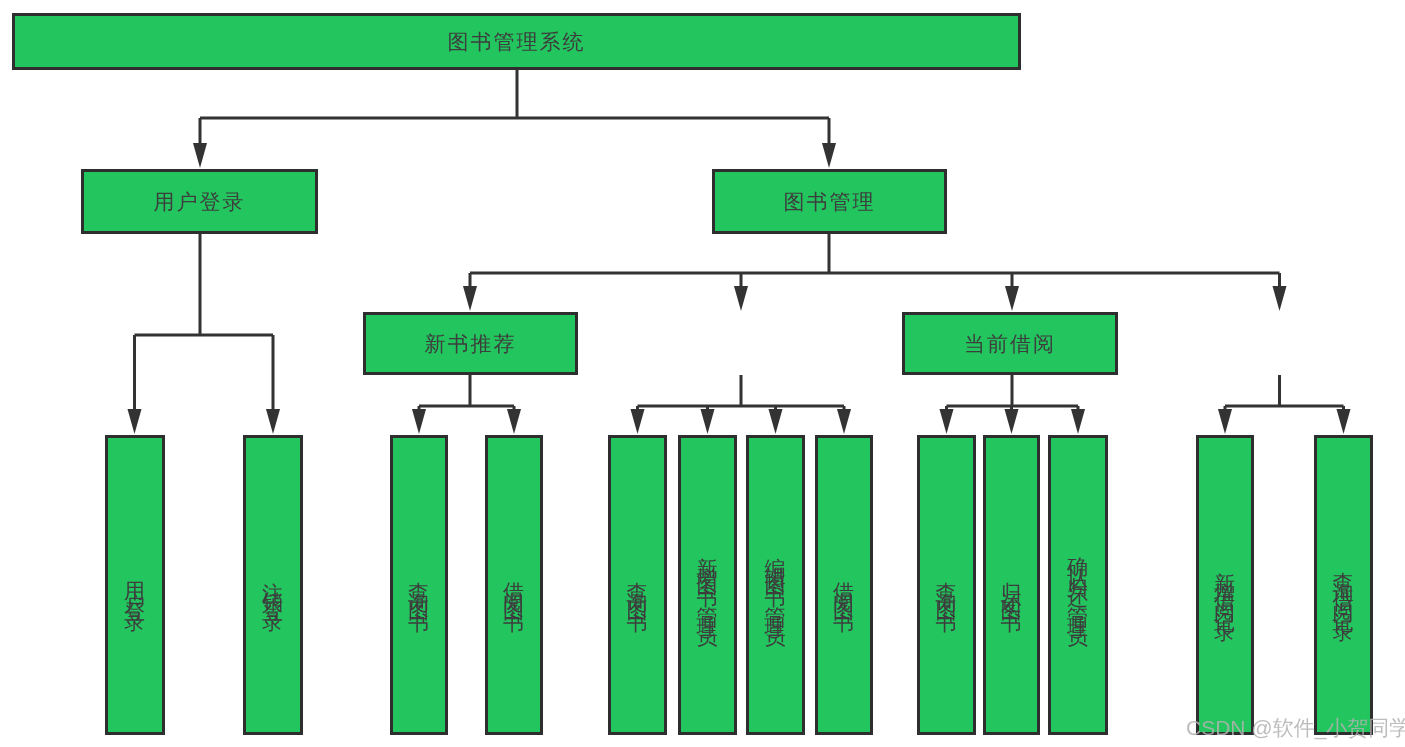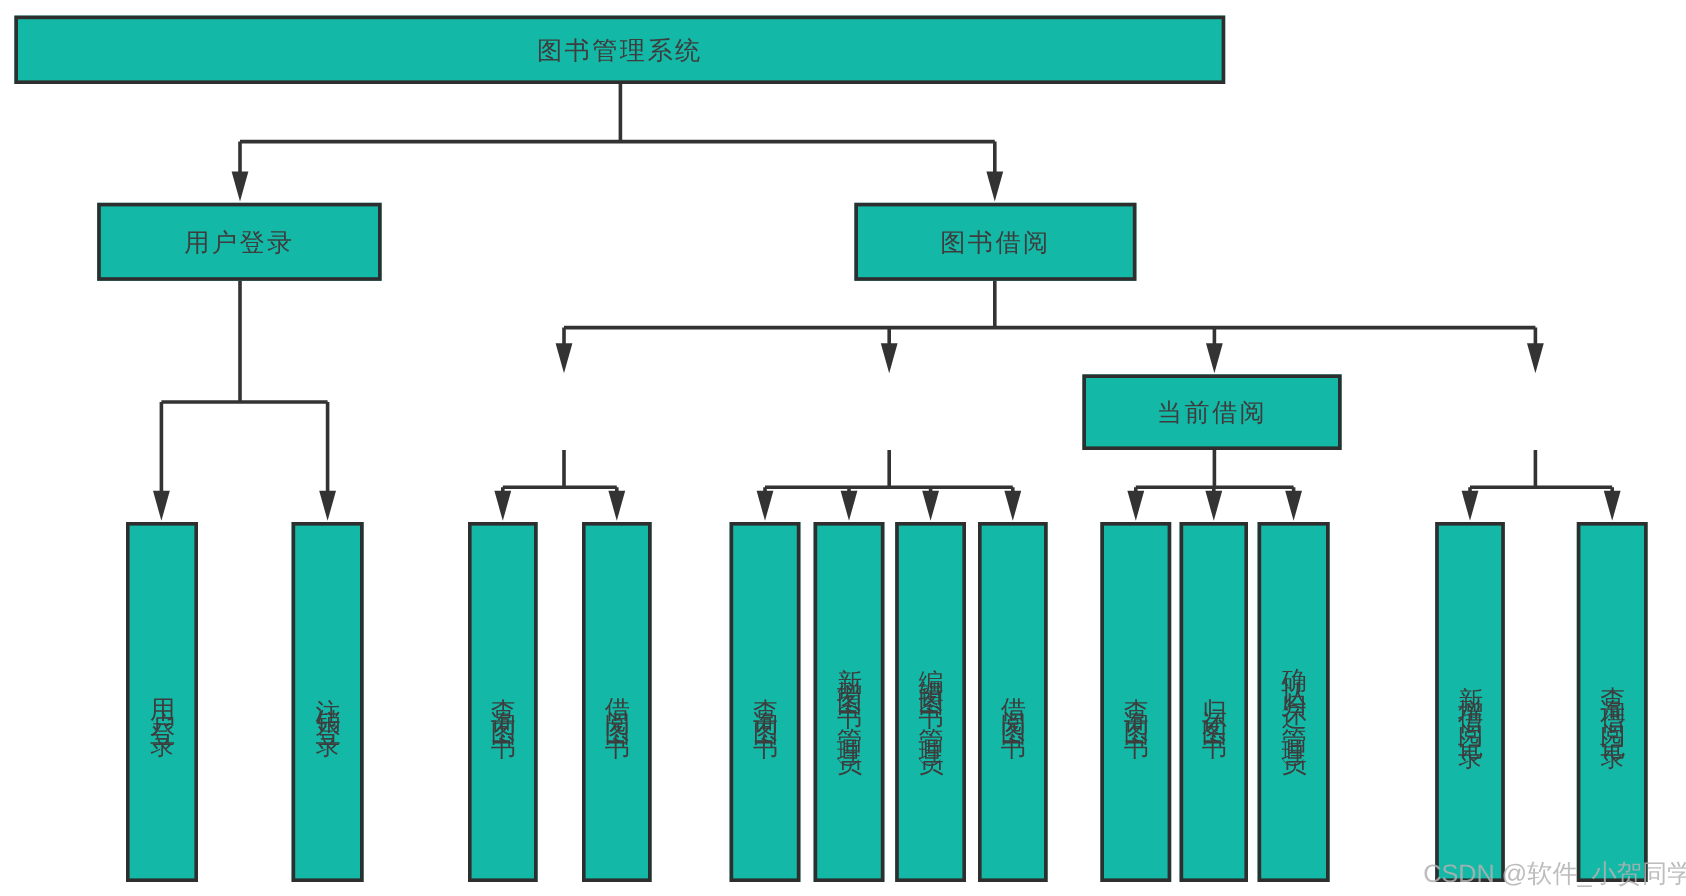--- a/index.html
+++ b/index.html
@@ -12,21 +12,21 @@
     font-family: "Liberation Sans", "DejaVu Sans", sans-serif;
     overflow: hidden;
   }
   svg.connectors {
     position: absolute;
     left: 0; top: 0;
     z-index: 1;
   }
   .box {
     position: absolute;
-    background: #14b8a6;
+    background: #22c55e;
     border: 3px solid #2e2e2e;
     display: flex;
     align-items: center;
     justify-content: center;
     color: #3d3d3d;
     z-index: 2;
   }
   .box.h span {
     font-size: 21px;
     letter-spacing: 2px;
@@ -88,23 +88,26 @@
   </svg>
 
   <div class="box h" style="left:12px; top:13px; width:1009px; height:57px">
     <span>图书管理系统</span>
   </div>
 
   <div class="box h" style="left:81px; top:169px; width:237px; height:65px">
     <span>用户登录</span>
   </div>
   <div class="box h" style="left:712px; top:169px; width:235px; height:65px">
-    <span>图书借阅</span>
+    <span>图书管理</span>
   </div>
 
+  <div class="box h" style="left:363px; top:312px; width:215px; height:63px">
+    <span>新书推荐</span>
+  </div>
   <div class="box h" style="left:902px; top:312px; width:216px; height:63px">
     <span>当前借阅</span>
   </div>
 
   <div class="box v" style="left:105px; top:435px; width:60px; height:300px">
     <span>用户登录</span>
   </div>
   <div class="box v" style="left:243px; top:435px; width:60px; height:300px">
     <span>注销登录</span>
   </div>

